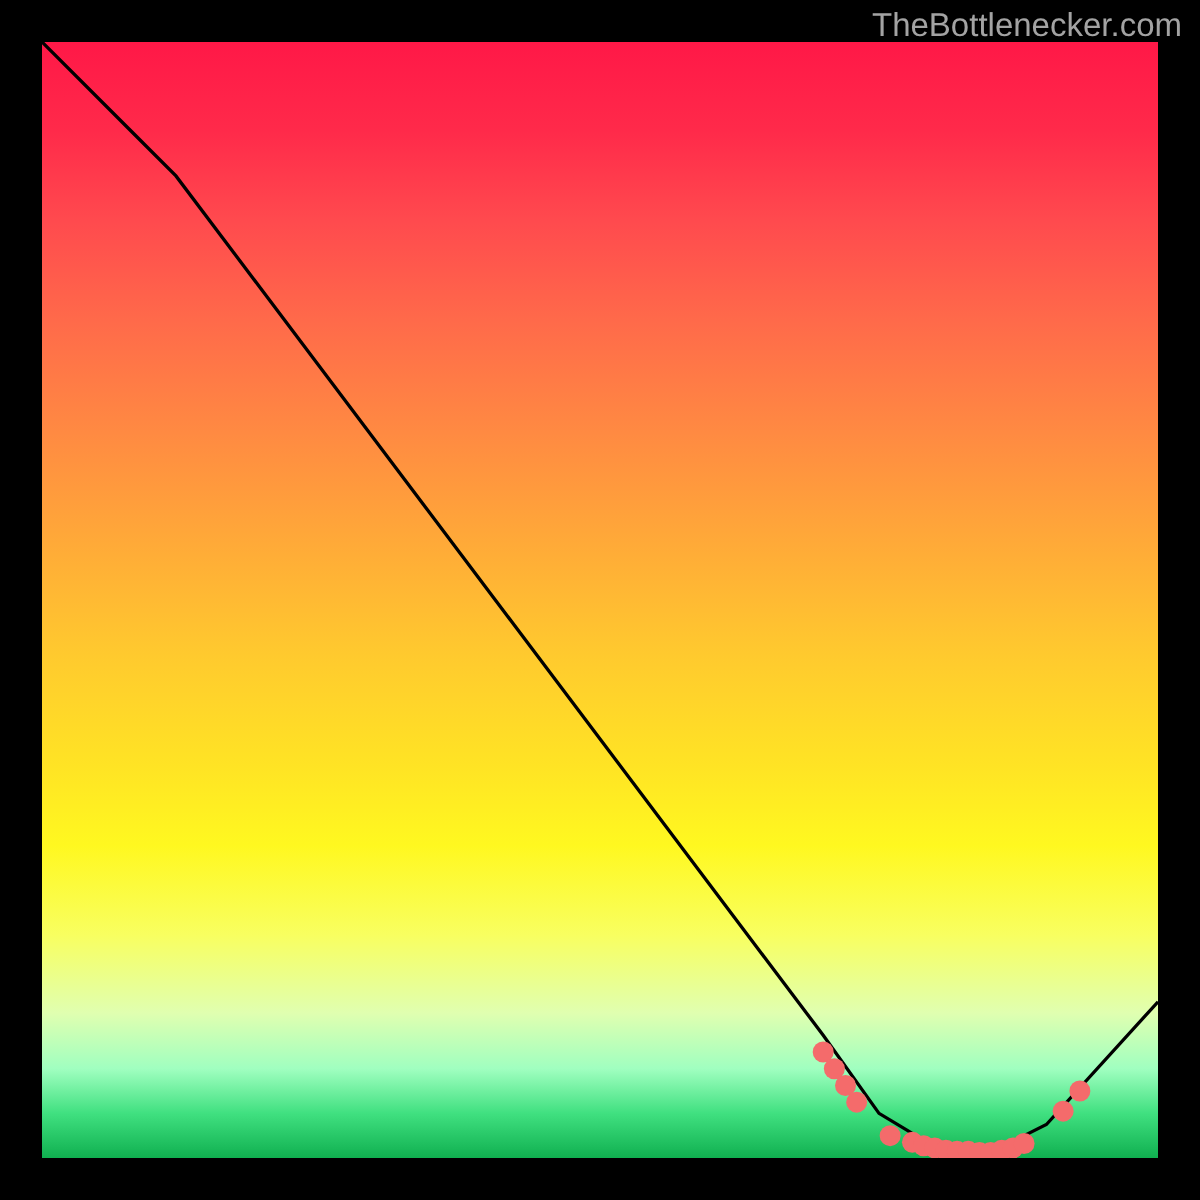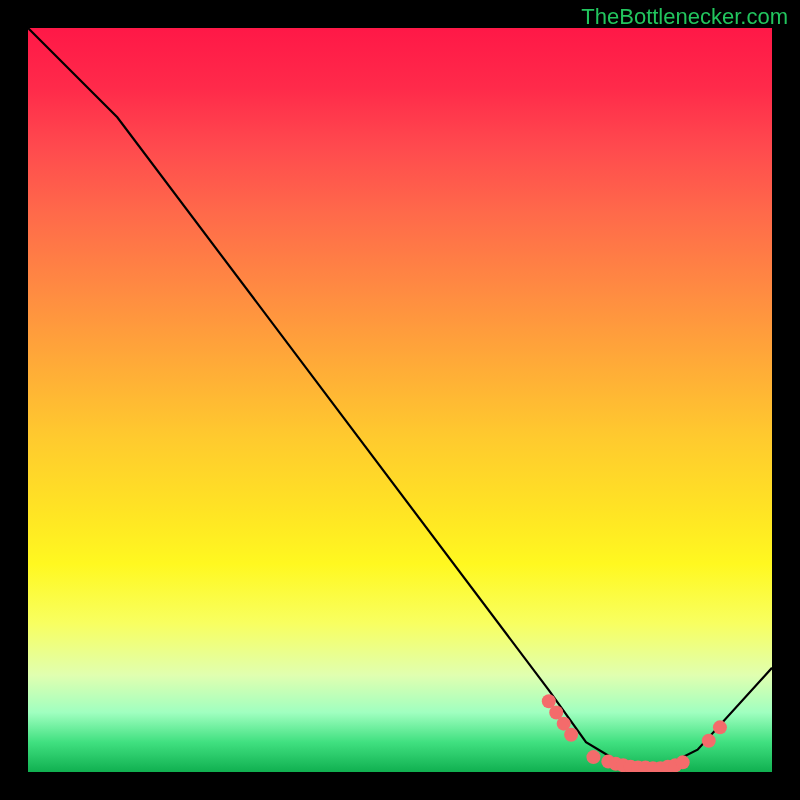--- a/index.html
+++ b/index.html
@@ -8,21 +8,21 @@
     height: 800px;
     background: #000;
     position: relative;
     overflow: hidden;
     font-family: Arial, sans-serif;
   }
   .watermark {
     position: absolute;
     top: 4px;
     right: 12px;
-    color: #22c55e;
+    color: #a3a3a3;
     font-size: 22px;
     font-weight: normal;
     z-index: 10;
   }
   .plot-area {
     position: absolute;
     left: 28px;
     top: 28px;
     width: 744px;
     height: 744px;

